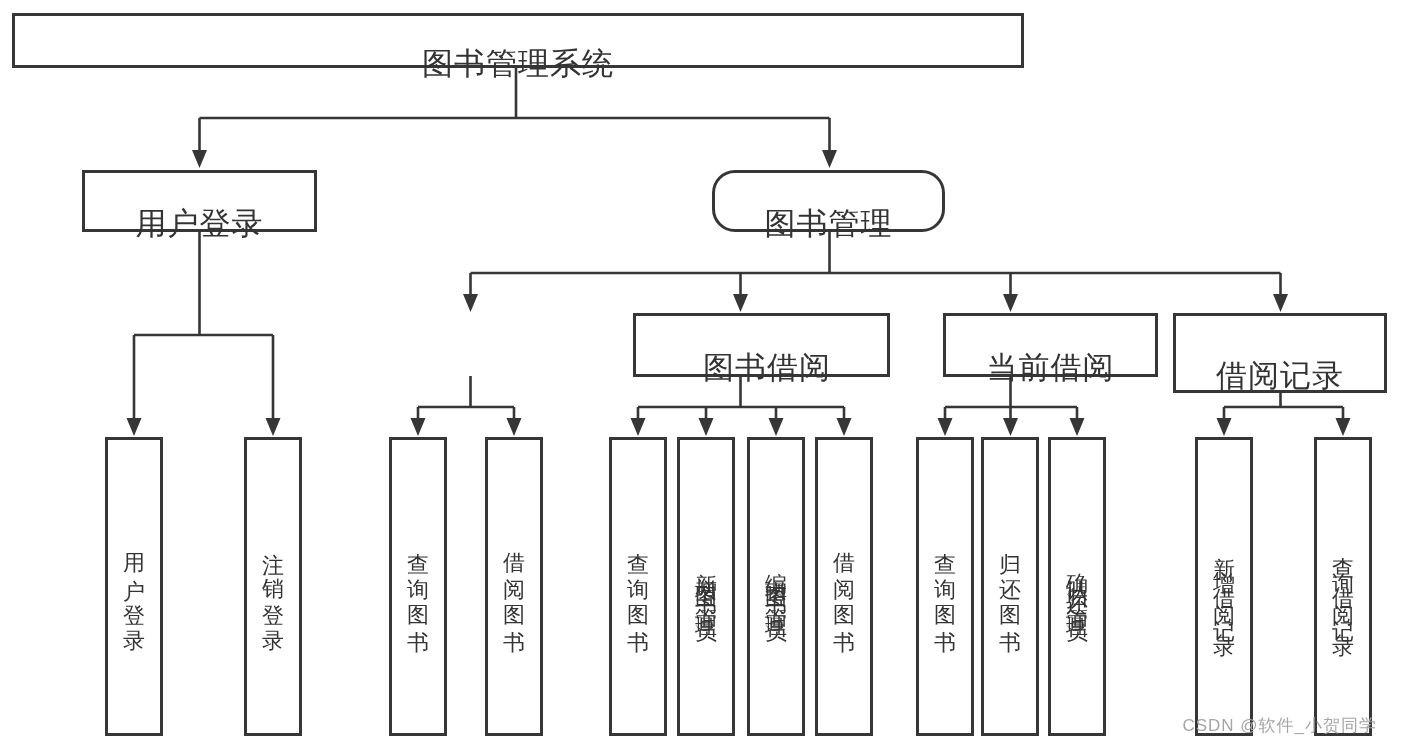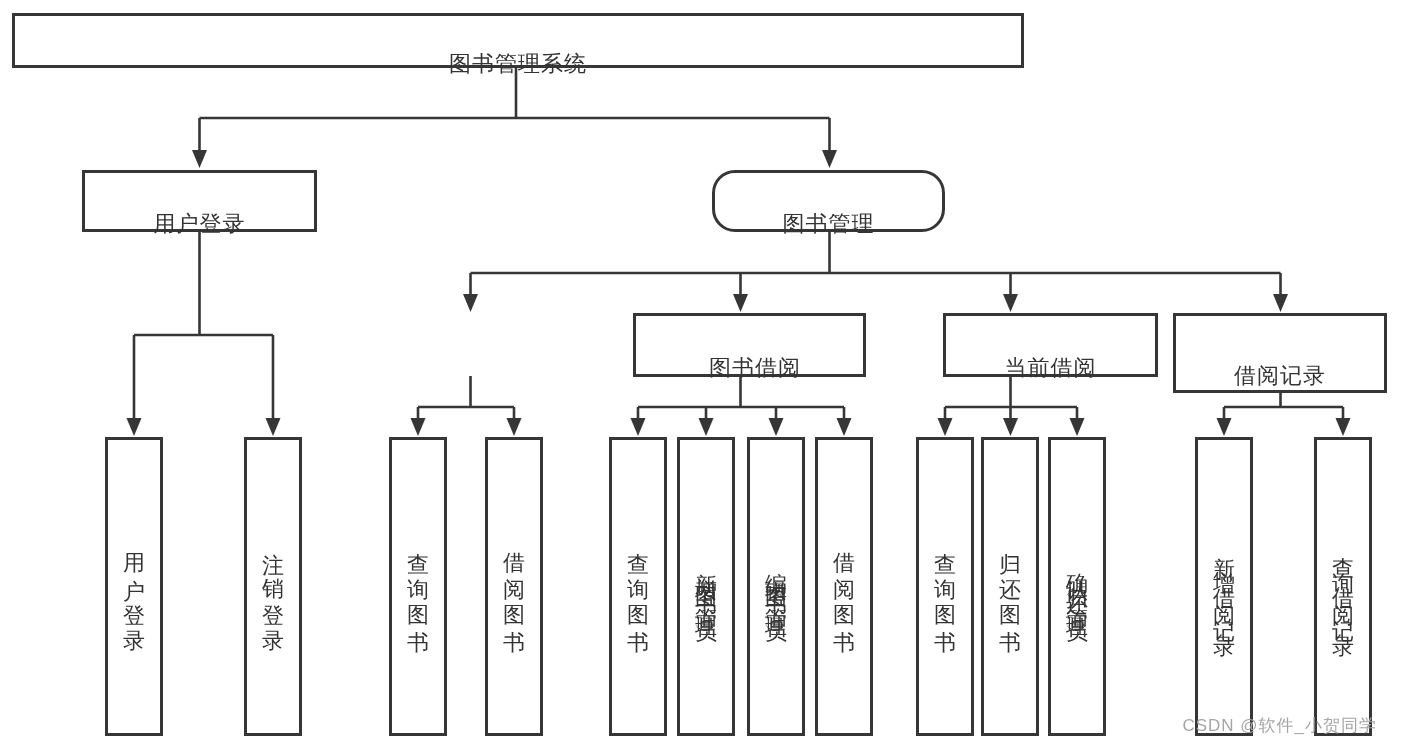--- a/index.html
+++ b/index.html
@@ -20,21 +20,21 @@
   .box {
     position: absolute;
     box-sizing: border-box;
     border: 3px solid #363636;
     background: #ffffff;
     display: flex;
     align-items: center;
     justify-content: center;
   }
   .hlabel {
-    font-size: 22px;
+    font-size: 31px;
     letter-spacing: 1px;
     white-space: nowrap;
     margin-top: 46px;
   }
   .leaf span {
     writing-mode: vertical-lr;
     text-orientation: mixed;
     font-size: 22px;
     line-height: 1;
   }
@@ -100,21 +100,21 @@
     <span class="hlabel">图书管理系统</span>
   </div>
 
   <div class="box" style="left:82px; top:170px; width:235px; height:62px;">
     <span class="hlabel">用户登录</span>
   </div>
   <div class="box" style="left:712px; top:170px; width:233px; height:62px;border-radius:23px;">
     <span class="hlabel">图书管理</span>
   </div>
 
-  <div class="box" style="left:633px; top:313px; width:233px; height:64px;padding-left:11px;">
+  <div class="box" style="left:633px; top:313px; width:257px; height:64px;padding-left:11px;">
     <span class="hlabel">图书借阅</span>
   </div>
   <div class="box" style="left:943px; top:313px; width:215px; height:64px;">
     <span class="hlabel">当前借阅</span>
   </div>
   <div class="box" style="left:1173px; top:313px; width:214px; height:80px;">
     <span class="hlabel">借阅记录</span>
   </div>
 
   <div class="box leaf ls-short" style="left:105px; top:437px; width:58px; height:299px;">

